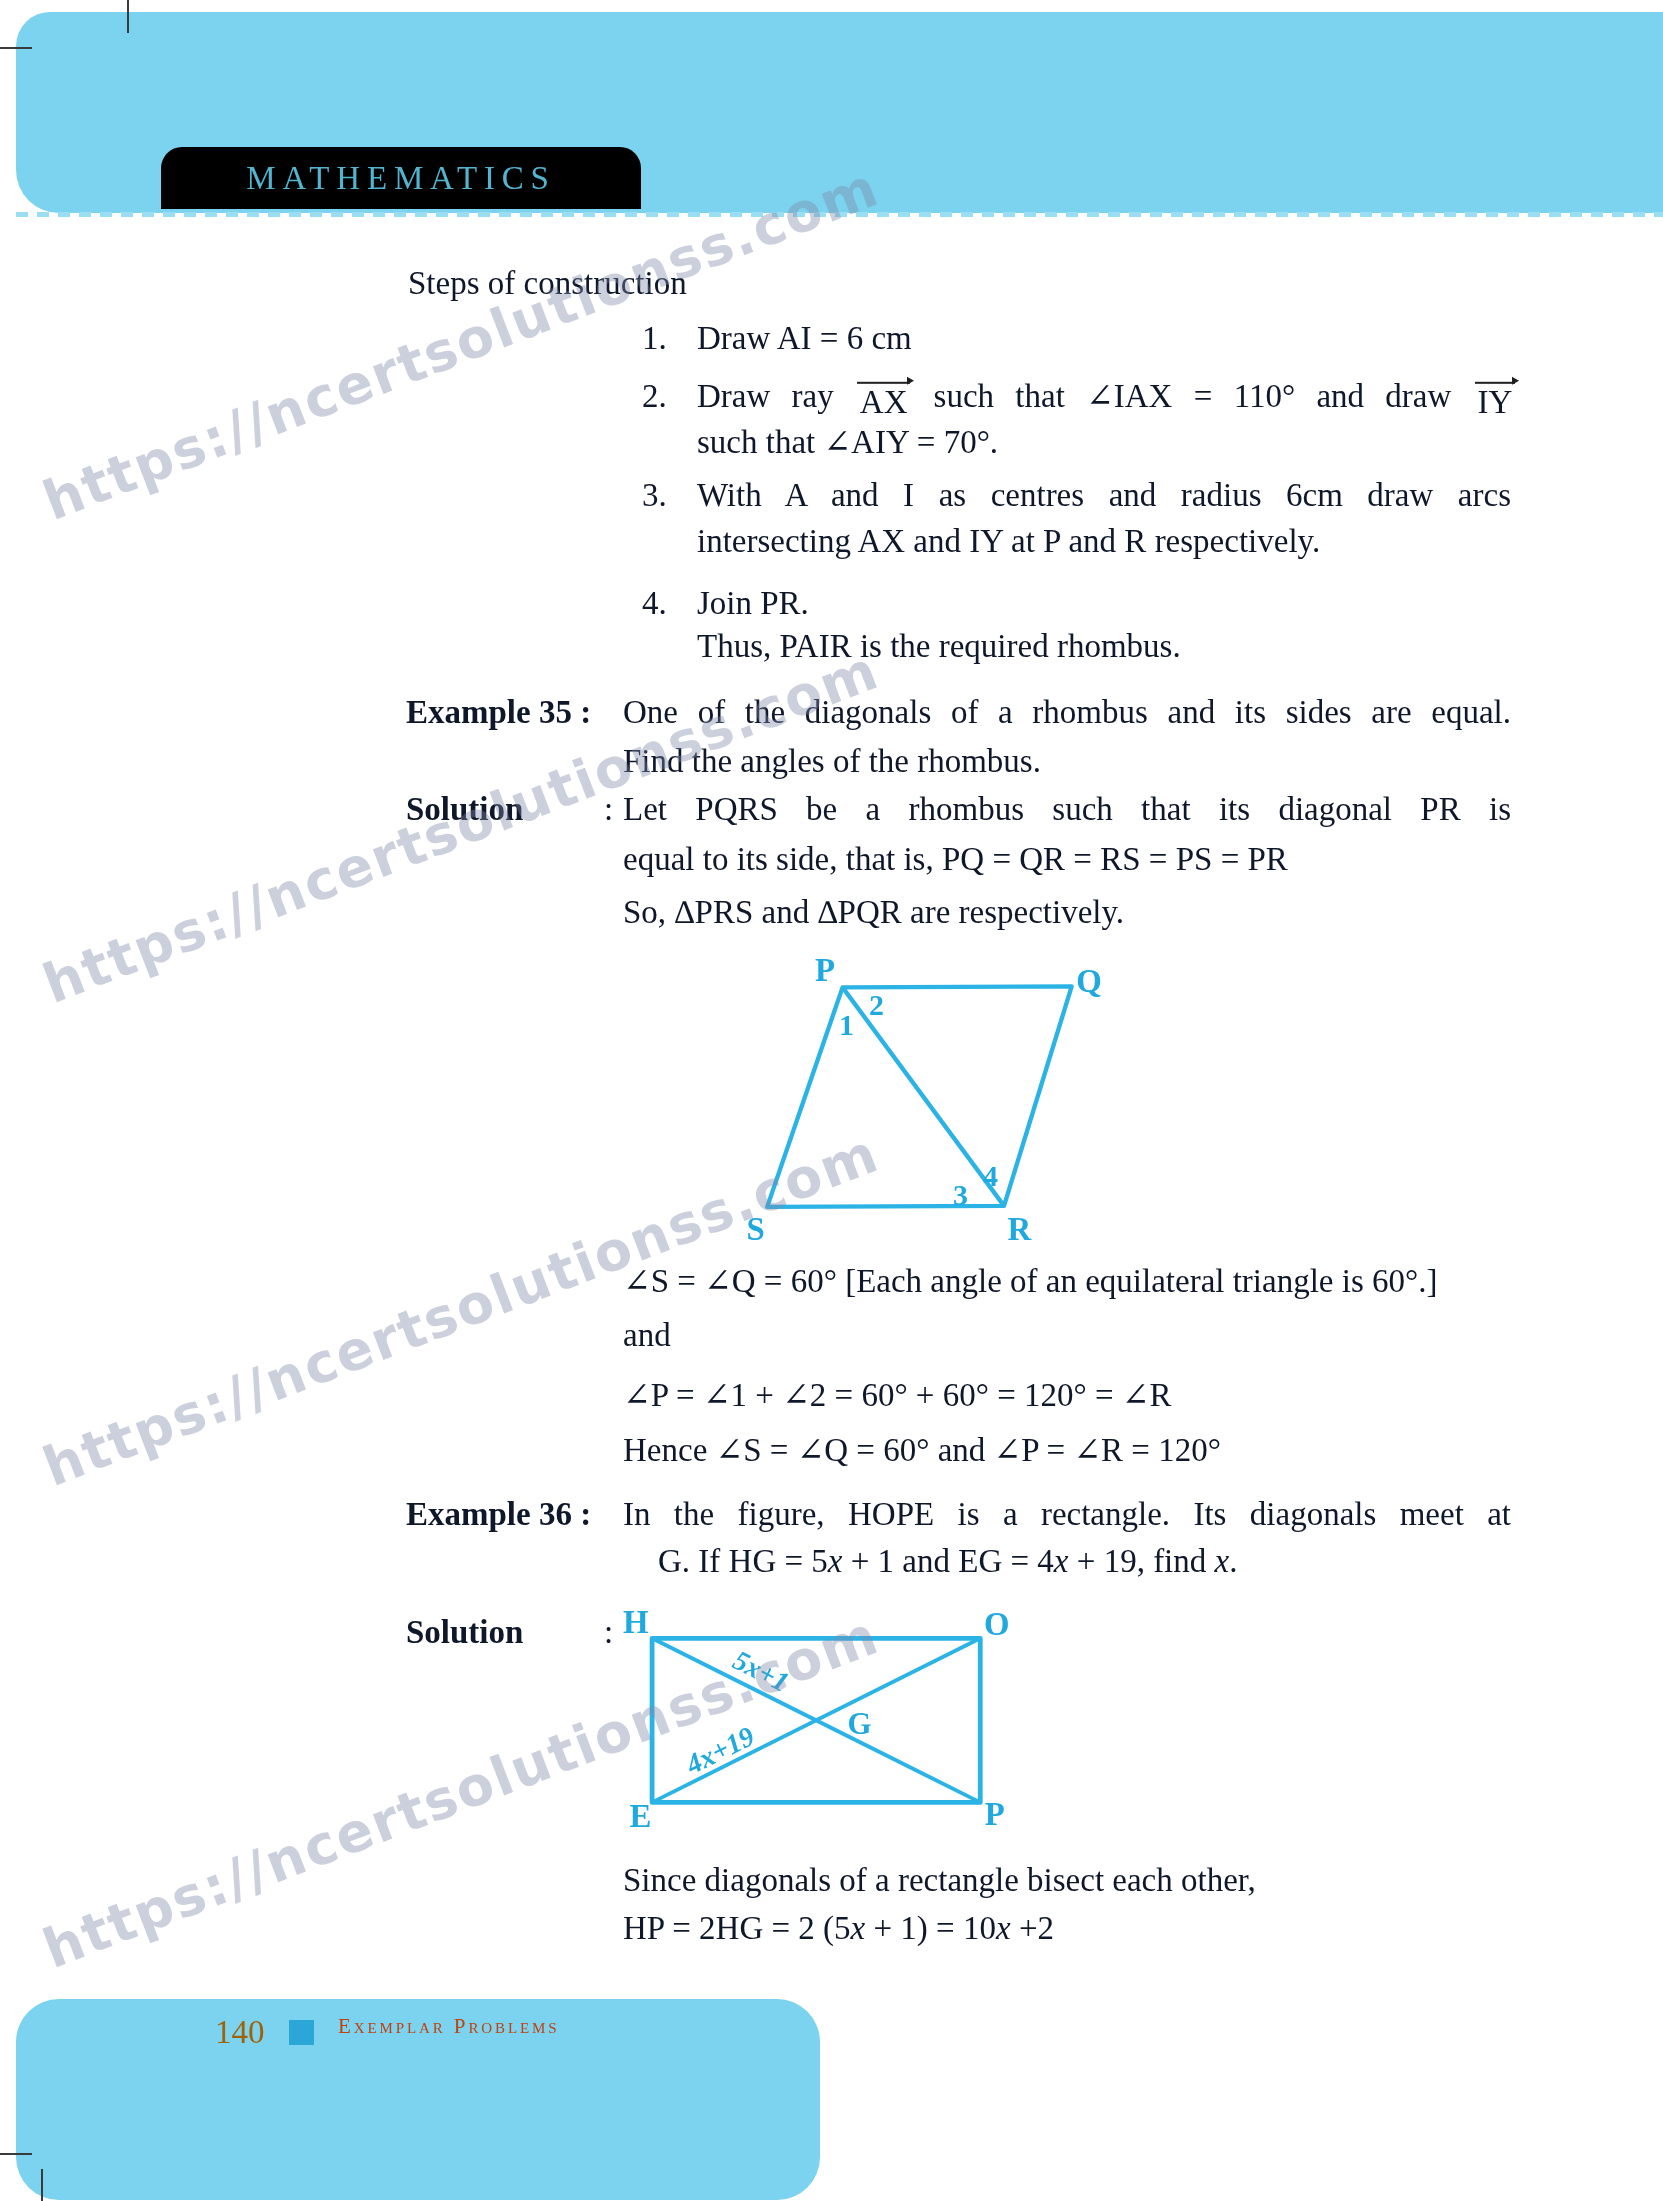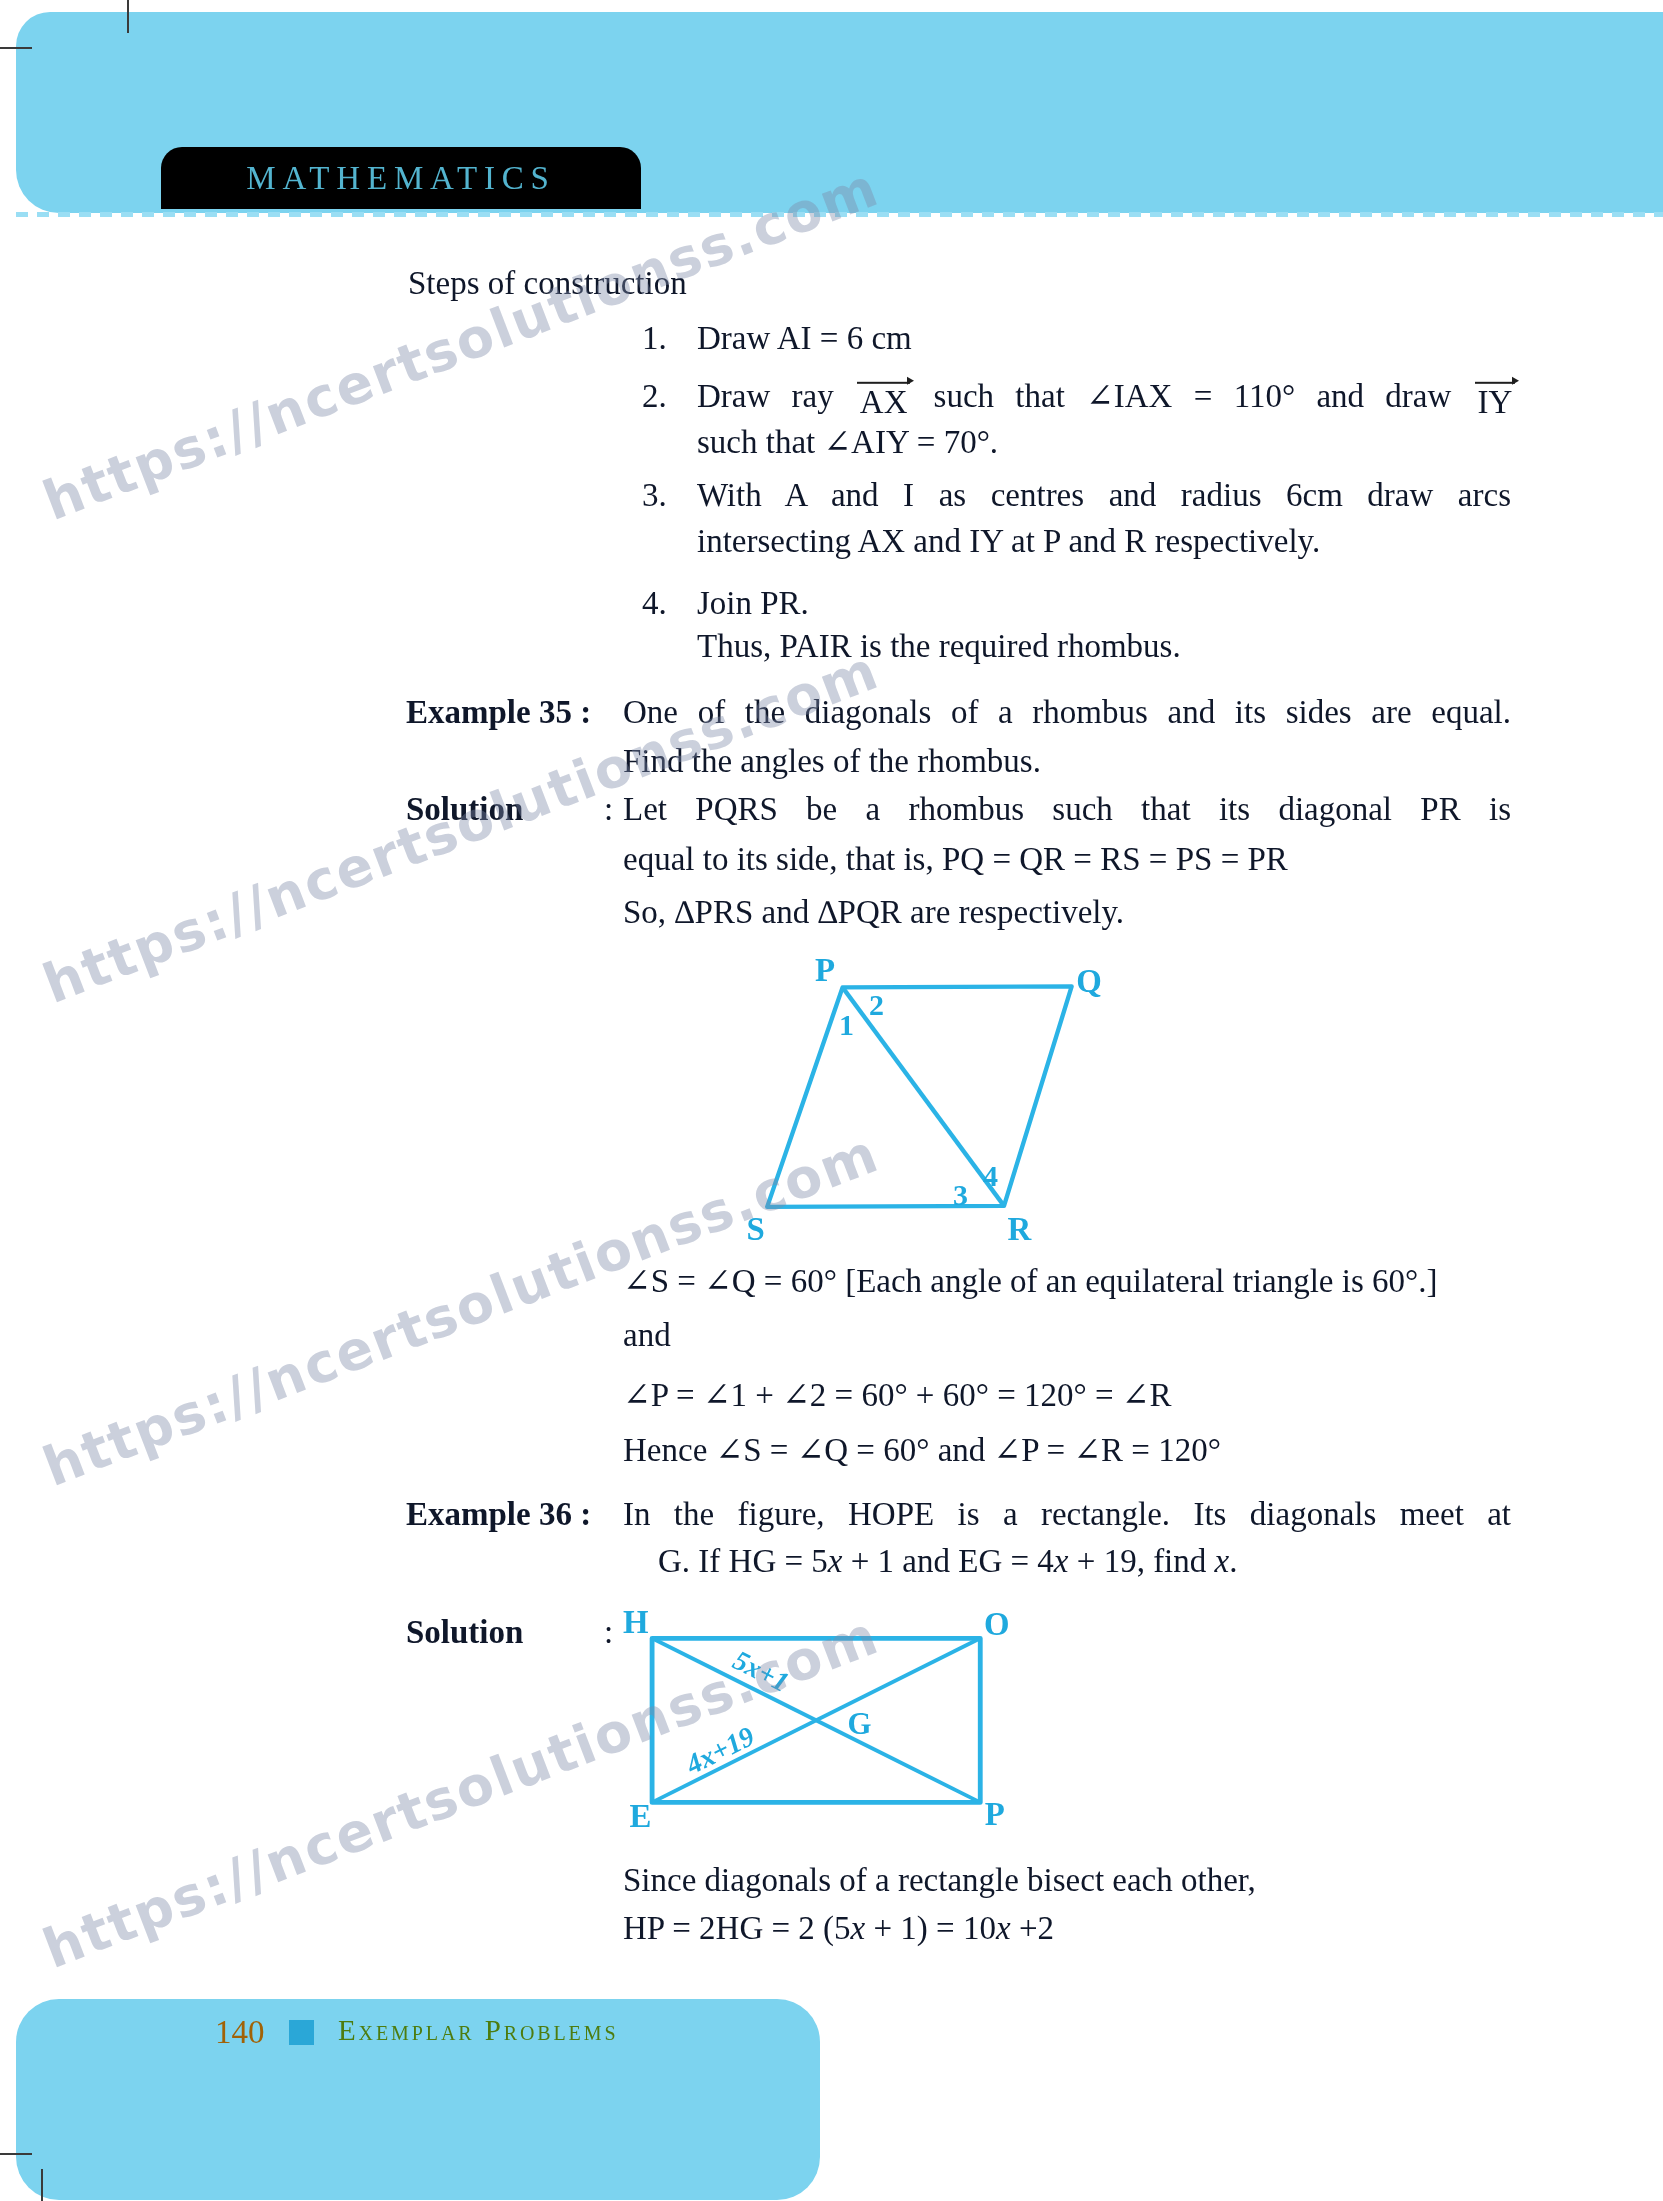--- a/index.html
+++ b/index.html
@@ -29,21 +29,21 @@
     position:absolute;left:16.4px;top:1999px;width:804px;height:201px;
     background:#7cd3ef;border-radius:43px;z-index:2;
   }
   .footer-pagenum{
     position:absolute;left:215px;top:2014px;font-size:33px;color:#a16207;z-index:3;
   }
   .footer-square{
     position:absolute;left:289px;top:2020px;width:25px;height:25px;background:#2aa7d7;z-index:3;
   }
   .footer-book{
-    position:absolute;left:338px;top:2014px;font-size:29px;color:#4d7c0f;
+    position:absolute;left:338px;top:2014px;font-size:21px;color:#c2410c;
     font-variant:small-caps;letter-spacing:2.9px;z-index:3;
   }
   
   .crop{position:absolute;background:#3a3a3a;z-index:4;}
   .crop.tm-h{left:0;top:47px;width:32px;height:1.9px;}
   .crop.tm-v{left:127px;top:0;width:1.9px;height:33px;}
   .crop.bm-h{left:0;top:2153px;width:32px;height:1.9px;}
   .crop.bm-v{left:41px;top:2169px;width:1.9px;height:33px;}
   
   .line{

